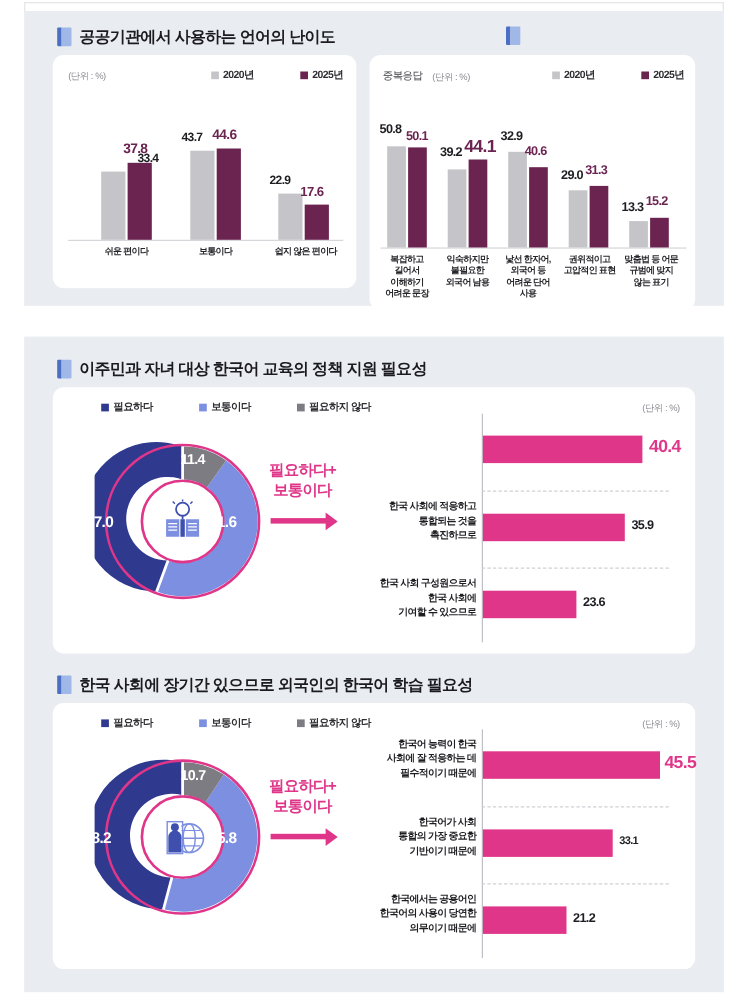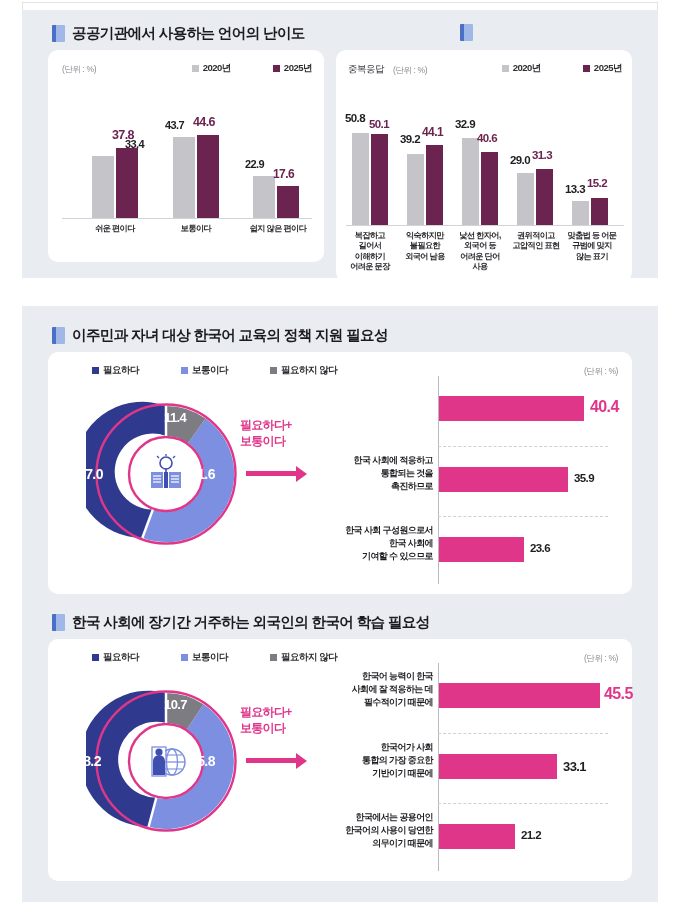--- a/index.html
+++ b/index.html
@@ -40,21 +40,21 @@
 
   .donut-wrap { position:absolute; }
   .donut-num { position:absolute; font-weight:bold; letter-spacing:-0.6px; }
 
   .hbar-label { position:absolute; text-align:right; font-size:9px; line-height:1.45; color:#1d1d22; letter-spacing:-0.6px; font-weight:bold; }
   .hbar { position:absolute; background:#e0368a; height:25px; }
   .hbar-val { position:absolute; font-weight:bold; letter-spacing:-0.6px; }
   .hb-axis { position:absolute; width:1px; background:#b9b9c0; }
   .hb-sep { position:absolute; height:0; border-top:1px dashed #cfcfd6; }
 
-  .callout { position:absolute; font-size:12px; font-weight:bold; color:#e0368a; line-height:1.3; letter-spacing:-0.7px; text-align:left;}
+  .callout { position:absolute; font-size:14px; font-weight:bold; color:#e0368a; line-height:1.3; letter-spacing:-0.7px; text-align:center;}
   .arrow-shaft { position:absolute; background:#e0368a; height:5px; }
   .arrow-head { position:absolute; width:0; height:0; border-top:8px solid transparent; border-bottom:8px solid transparent; border-left:11px solid #e0368a; }
 </style>
 </head>
 <body>
 
 <div class="page">
   <div class="frame-line"></div>
   <div class="frame-tick-l"></div>
   <div class="frame-tick-r"></div>
@@ -129,21 +129,21 @@
 
       <div class="bar" style="left:16px;top:83px;width:17px;height:92px;background:#c5c5c9;"></div>
       <div class="bar" style="left:35px;top:84px;width:17px;height:91px;background:#6b2450;"></div>
       <div class="vlabel" style="left:9px;top:62px;color:#1d1d22;font-size:11.5px;">50.8</div>
       <div class="vlabel" style="left:33px;top:68px;color:#6b2450;font-size:11.5px;">50.1</div>
       <div class="xlabel" style="left:-1px;top:181px;width:70px;">복잡하고<br>길어서<br>이해하기<br>어려운 문장</div>
 
       <div class="bar" style="left:71px;top:104px;width:17px;height:71px;background:#c5c5c9;"></div>
       <div class="bar" style="left:90px;top:95px;width:17px;height:80px;background:#6b2450;"></div>
       <div class="vlabel" style="left:64px;top:83px;color:#1d1d22;font-size:11.5px;">39.2</div>
-      <div class="vlabel" style="left:86px;top:75px;color:#6b2450;font-size:12px;">44.1</div>
+      <div class="vlabel" style="left:86px;top:75px;color:#6b2450;font-size:16px;">44.1</div>
       <div class="xlabel" style="left:54px;top:181px;width:70px;">익숙하지만<br>불필요한<br>외국어 남용</div>
 
       <div class="bar" style="left:126px;top:88px;width:17px;height:87px;background:#c5c5c9;"></div>
       <div class="bar" style="left:145px;top:102px;width:17px;height:73px;background:#6b2450;"></div>
       <div class="vlabel" style="left:119px;top:68px;color:#1d1d22;font-size:11.5px;">32.9</div>
       <div class="vlabel" style="left:141px;top:82px;color:#6b2450;font-size:11.5px;">40.6</div>
       <div class="xlabel" style="left:109px;top:181px;width:70px;">낯선 한자어,<br>외국어 등<br>어려운 단어<br>사용</div>
 
       <div class="bar" style="left:181px;top:123px;width:17px;height:52px;background:#c5c5c9;"></div>
       <div class="bar" style="left:200px;top:119px;width:17px;height:56px;background:#6b2450;"></div>
@@ -244,21 +244,21 @@
       <div class="hbar-label" style="left:240px;top:172px;width:145px;">한국 사회 구성원으로서<br>한국 사회에<br>기여할 수 있으므로</div>
       <div class="hbar" style="left:391px;top:185px;width:85px;"></div>
       <div class="hbar-val" style="left:482px;top:190px;color:#1d1d22;font-size:11.5px;">23.6</div>
     </div>
 
     <div class="sect-title" style="position:absolute;left:30px;top:307px;">
       <span class="book-icon">
           <span class="spine"></span>
           <span class="page-w"></span>
         </span>
-      <span>한국 사회에 장기간 거주하는 외국인의 한국어 학습 필요성</span>
+      <span>한국 사회에 장기간 있으므로 외국인의 한국어 학습 필요성</span>
     </div>
 
     <div class="card" style="left:26px;top:333px;width:584px;height:242px;">
       <div class="legend-row" style="position:absolute;left:12px;top:12px;">
         <span class="legend-item">
             <i class="sw" style="background:#2f3a8f"></i>
             <span>필요하다</span>
           </span>
         <span class="legend-item">
             <i class="sw" style="background:#7d8fe0"></i>
@@ -308,20 +308,20 @@
       <div class="hb-axis" style="left:390px;top:24px;height:208px;"></div>
       <div class="hb-sep" style="left:390px;top:94px;width:170px;"></div>
       <div class="hb-sep" style="left:390px;top:164px;width:170px;"></div>
 
       <div class="hbar-label" style="left:235px;top:31px;width:150px;">한국어 능력이 한국<br>사회에 잘 적응하는 데<br>필수적이기 때문에</div>
       <div class="hbar" style="left:391px;top:44px;width:161px;"></div>
       <div class="hbar-val" style="left:556px;top:46px;color:#e0368a;font-size:16px;">45.5</div>
 
       <div class="hbar-label" style="left:235px;top:102px;width:150px;">한국어가 사회<br>통합의 가장 중요한<br>기반이기 때문에</div>
       <div class="hbar" style="left:391px;top:115px;width:118px;"></div>
-      <div class="hbar-val" style="left:515px;top:120px;color:#1d1d22;font-size:13px;">33.1</div>
+      <div class="hbar-val" style="left:515px;top:120px;color:#1d1d22;font-size:10px;">33.1</div>
 
       <div class="hbar-label" style="left:235px;top:172px;width:150px;">한국에서는 공용어인<br>한국어의 사용이 당연한<br>의무이기 때문에</div>
       <div class="hbar" style="left:391px;top:185px;width:76px;"></div>
       <div class="hbar-val" style="left:473px;top:190px;color:#1d1d22;font-size:11.5px;">21.2</div>
     </div>
   </div>
 </div>
 
 </body></html>

